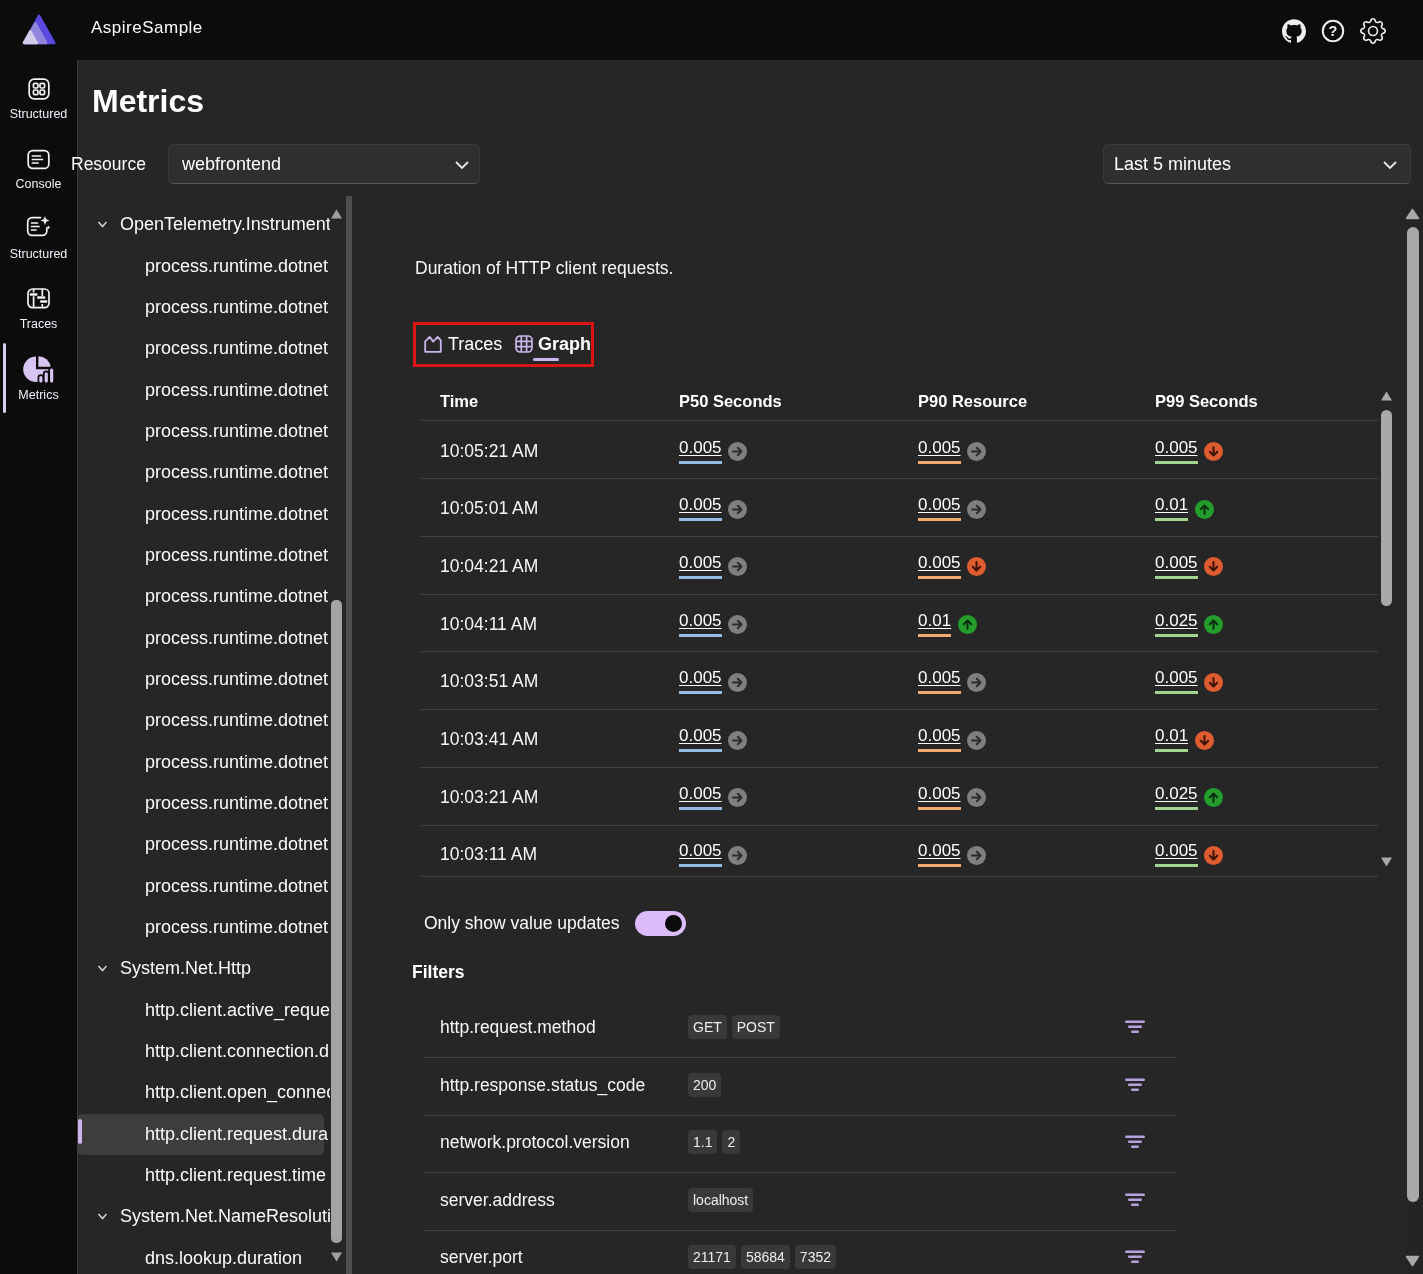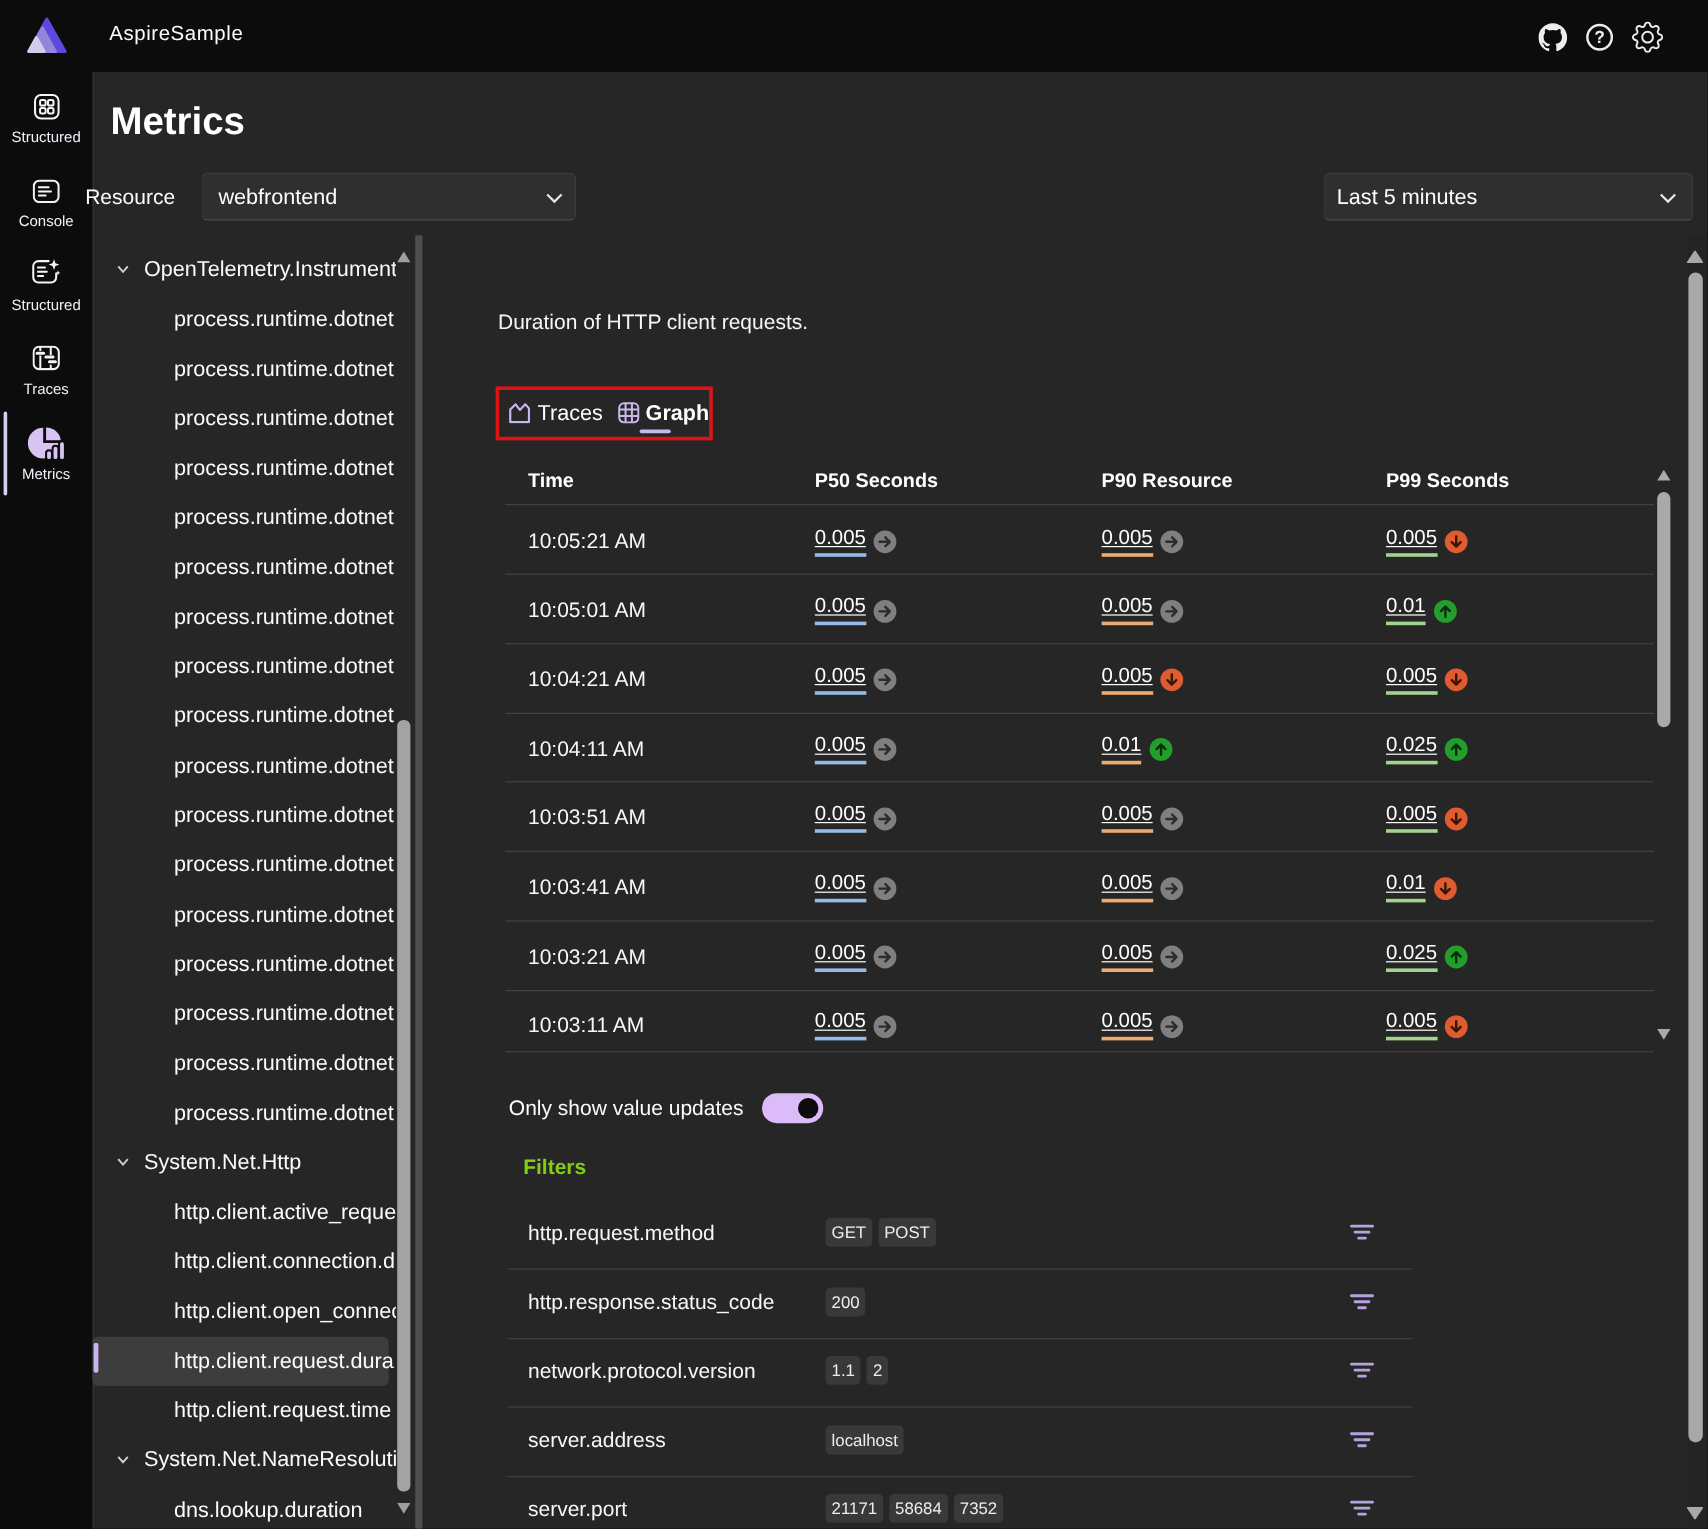--- a/index.html
+++ b/index.html
@@ -52,21 +52,21 @@
 .u90 { border-color:#efaa70; }
 .u99 { border-color:#a2d391; }
 .cic { position:absolute; width:19px; height:19px; border-radius:50%; }
 .cgray { background:#7f7f7f; }
 .cred { background:#df5b30; }
 .cgreen { background:#239e2d; }
 
 #togglelabel { position:absolute; left:424px; top:913px; color:#fbfbfb; font-size:17.5px; }
 #toggle { position:absolute; left:635px; top:911px; width:51px; height:25px; background:#dcbbf9; border-radius:13px; }
 #knob { position:absolute; right:4px; top:4px; width:17px; height:17px; background:#0b0b0b; border-radius:50%; }
-#filtershead { position:absolute; left:436px; top:962px; color:#84cc16; font-size:17.5px; font-weight:700; }
+#filtershead { position:absolute; left:412px; top:962px; color:#ffffff; font-size:17.5px; font-weight:700; }
 .frow { position:absolute; left:440px; color:#f7f7f7; font-size:17.5px; }
 .fline { position:absolute; left:423px; width:754px; height:1px; background:#424242; }
 .chip { display:inline-block; background:#393939; border-radius:4px; color:#ededed; font-size:14px; padding:0 5px; height:24px; line-height:24px; margin-right:5px; }
 .chiprow { position:absolute; left:688px; }
 .ficon { position:absolute; left:1125px; }
 
 #tablesb-thumb { position:absolute; left:1381px; top:410px; width:11px; height:196px; border-radius:6px; background:#a9a9a9; }
 #pagesb { position:absolute; left:1406px; top:196px; width:17px; height:1078px; background:#242424; }
 #pagesb-thumb { position:absolute; left:1407px; top:227px; width:12px; height:975px; border-radius:6px; background:#a8a8a8; }
 </style>

